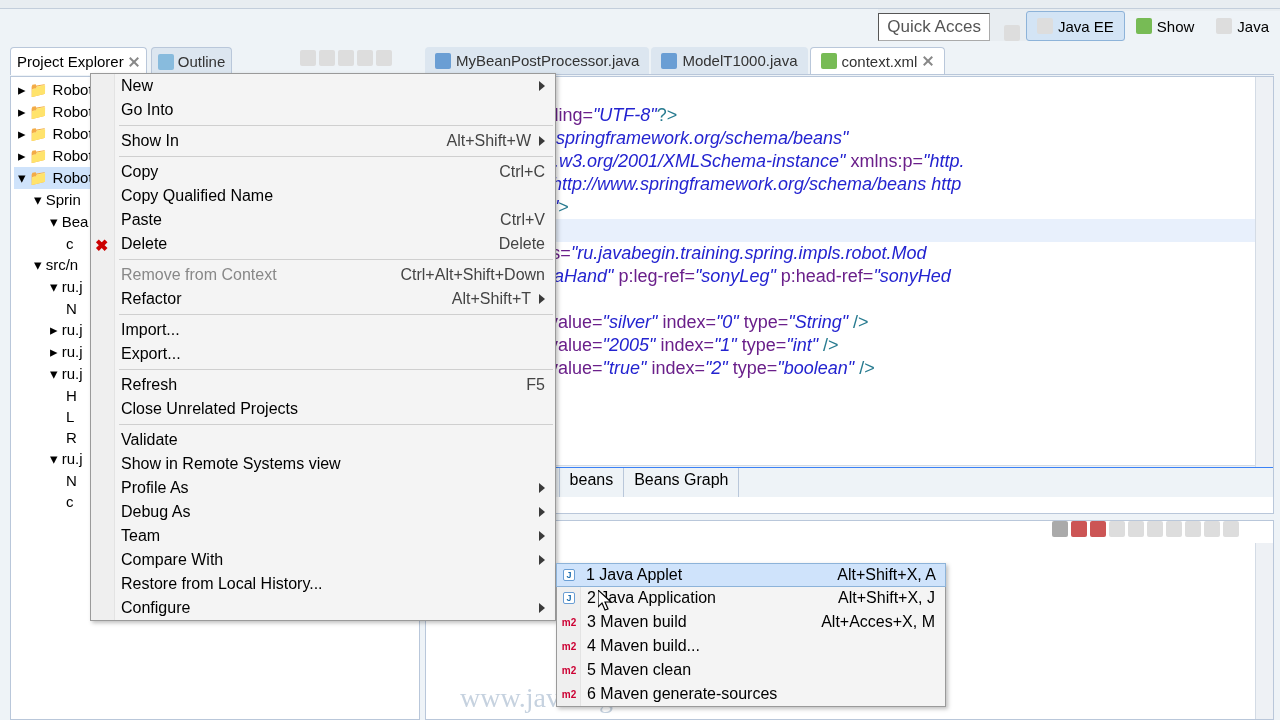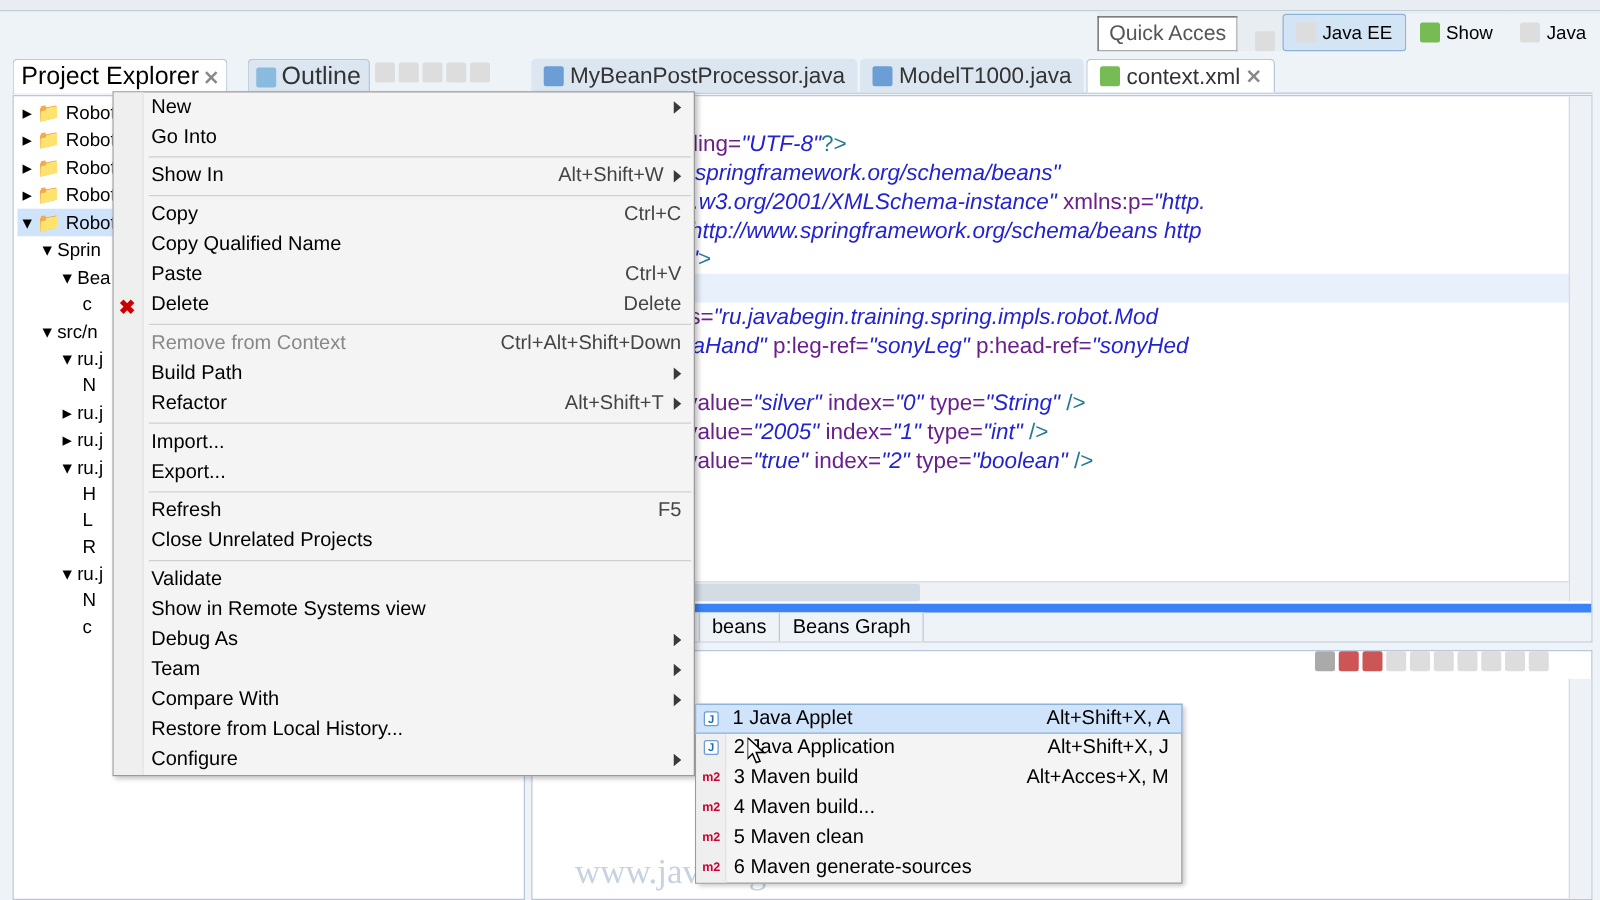--- a/index.html
+++ b/index.html
@@ -7,24 +7,24 @@
 
 
 .toolbar-top { height: 9px; background: #e8edf1; border-bottom: 1px solid #c3cedb; }
 .perspective-bar { position: absolute; top: 9px; right: 0; height: 32px; display: flex; align-items: flex-end; background: #e8edf1; }
 .persp-btn { height: 30px; padding: 0 10px; display: flex; align-items: center; gap: 5px; border: 1px solid transparent; background: #eef3f7; cursor: pointer; }
 .persp-btn.active { background: #d3e4f5; border: 1px solid #8db3d9; border-radius: 3px; }
 .quick { border: 1px inset #aaa; background: #fff; padding: 3px 8px; margin-right: 8px; color: #555; font-size: 17px; }
 
 
 .tabs-row { position: absolute; top: 47px; left: 10px; right: 6px; height: 28px; display: flex; border-bottom: 1px solid #b9c7da; }
-.view-tab { height: 28px; padding: 0 6px; display: flex; align-items: center; gap: 4px; background: #fff; border: 1px solid #b9c7da; border-bottom: none; border-radius: 4px 4px 0 0; margin-right: 16px; font-size: 20px; }
+.view-tab { height: 28px; padding: 0 6px; display: flex; align-items: center; gap: 4px; background: #fff; border: 1px solid #b9c7da; border-bottom: none; border-radius: 4px 4px 0 0; margin-right: 4px; font-size: 15px; }
 .view-tab.dim { background: #dce6f0; color: #333; }
 .editor-tabs { position: absolute; top: 47px; left: 425px; right: 6px; height: 28px; display: flex; }
-.etab { height: 27px; padding: 0 10px; display: flex; align-items: center; gap: 5px; background: #dce6f0; color: #333; border-radius: 4px 4px 0 0; margin-right: 2px; font-size: 18px; justify-content: space-between; }
+.etab { height: 27px; padding: 0 10px; display: flex; align-items: center; gap: 5px; background: #dce6f0; color: #333; border-radius: 4px 4px 0 0; margin-right: 2px; font-size: 15px; justify-content: space-between; }
 .etab.active { background: #fff; border: 1px solid #b9c7da; border-bottom: none; }
 .close-x { width: 12px; height: 12px; display: inline-block; position: relative; }
 .close-x::before, .close-x::after { content: ""; position: absolute; left: 5px; top: 0; width: 2px; height: 12px; background: #888; }
 .close-x::before { transform: rotate(45deg); } .close-x::after { transform: rotate(-45deg); }
 
 
 .explorer { position: absolute; top: 76px; left: 10px; width: 410px; bottom: 0; background: #fff; border: 1px solid #b9c7da; }
 .tree-row { padding: 2px 4px; font-size: 15px; white-space: nowrap; }
 .exp-icons { position: absolute; top: 50px; left: 300px; display: flex; gap: 3px; }
 
@@ -50,21 +50,21 @@
 .sub-icon { position: absolute; left: 4px; width: 16px; height: 16px; display: flex; align-items: center; justify-content: center; font-size: 10px; }
 .j-badge { background: #fff; border: 1px solid #6a9ed4; color: #1f6fb0; font-weight: bold; font-size: 9px; padding: 0 2px; border-radius: 2px; }
 .m-badge { color: #c03; font-weight: bold; font-size: 10px; }
 
 
 .editor { position: absolute; top: 76px; left: 425px; right: 6px; height: 438px; background: #fff; border: 1px solid #b9c7da; font-family: Consolas, monospace; font-size: 18px; }
 .editor-content { padding: 4px 6px; white-space: pre; overflow: hidden; line-height: 23px; }
 .editor-scroll-v { position: absolute; right: 0; top: 0; width: 18px; height: calc(100% - 32px); background: #eef1f5; border-left: 1px solid #d3dbe5; }
 .editor-scroll-h { position: absolute; bottom: 32px; left: 0; right: 18px; height: 16px; background: #eef1f5; border-top: 1px solid #d3dbe5; }
 .scroll-thumb-h { position: absolute; left: 0; width: 310px; height: 14px; top: 1px; background: #d3dbe5; border-radius: 2px; }
-.editor-tabs-bottom { position: absolute; bottom: 0; left: 0; right: 0; height: 30px; display: flex; border-top: 7px solid #3b82f6; background: #eef3f7; }
+.editor-tabs-bottom { position: absolute; bottom: 16px; left: 0; right: 0; height: 30px; display: flex; border-top: 1px solid #3b82f6; background: #eef3f7; }
 .btab { padding: 3px 10px; border-right: 1px solid #b9c7da; font-size: 16px; background: #eef3f7; }
 
 
 .xa { color: #6a1f8a; } .xv { color: #2323d0; font-style: italic; } .xt { color: #267a8f; }
 .cursor-line { background: #e8f0fc; display: inline-block; width: 100%; }
 
 
 .console { position: absolute; top: 520px; left: 425px; right: 6px; bottom: 0; background: #fff; border: 1px solid #b9c7da; }
 .console-toolbar { position: absolute; top: 0; right: 34px; height: 22px; display: flex; gap: 3px; }
 .console-body { padding: 40px 8px 8px 8px; font-family: Consolas, monospace; font-size: 15px; color: #333; white-space: pre; }
@@ -273,28 +273,20 @@
       <div class="ctx-item disabled">
         <span class="left-part">
           <span>Remove from Context</span>
         </span>
         <span style="display: flex; align-items: center;">
           <span class="sc">Ctrl+Alt+Shift+Down</span>
         </span>
       </div>
       <div class="ctx-item">
         <span class="left-part">
-          <span>Build Path</span>
-        </span>
-        <span style="display: flex; align-items: center;">
-          <span class="ctx-arrow"></span>
-        </span>
-      </div>
-      <div class="ctx-item">
-        <span class="left-part">
           <span>Refactor</span>
         </span>
         <span style="display: flex; align-items: center;">
           <span class="sc">Alt+Shift+T</span>
           <span class="ctx-arrow"></span>
         </span>
       </div>
       <div class="ctx-sep"></div>
       <div class="ctx-item">
         <span class="left-part">
@@ -328,20 +320,28 @@
         <span class="left-part">
           <span>Validate</span>
         </span>
         <span style="display: flex; align-items: center;"></span>
       </div>
       <div class="ctx-item">
         <span class="left-part">
           <span>Show in Remote Systems view</span>
         </span>
         <span style="display: flex; align-items: center;"></span>
+      </div>
+      <div class="ctx-item">
+        <span class="left-part">
+          <span>Profile As</span>
+        </span>
+        <span style="display: flex; align-items: center;">
+          <span class="ctx-arrow"></span>
+        </span>
       </div>
       <div class="ctx-item">
         <span class="left-part">
           <span>Debug As</span>
         </span>
         <span style="display: flex; align-items: center;">
           <span class="ctx-arrow"></span>
         </span>
       </div>
       <div class="ctx-item">

